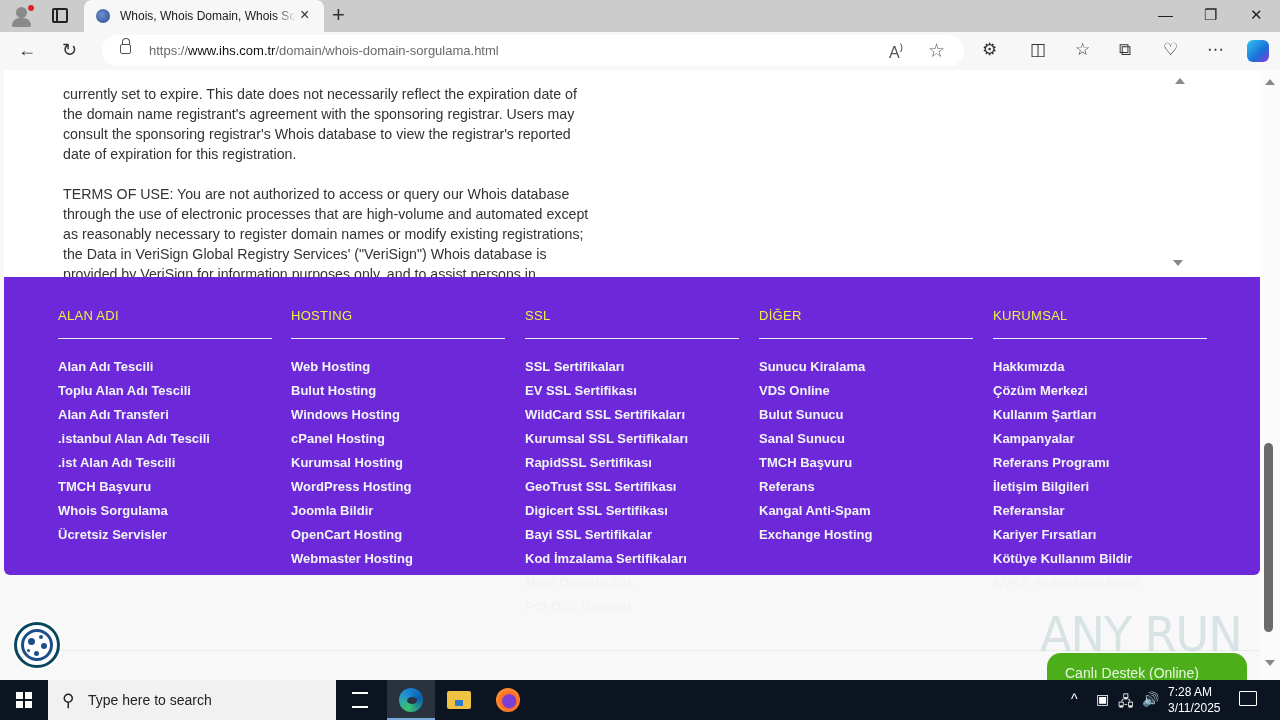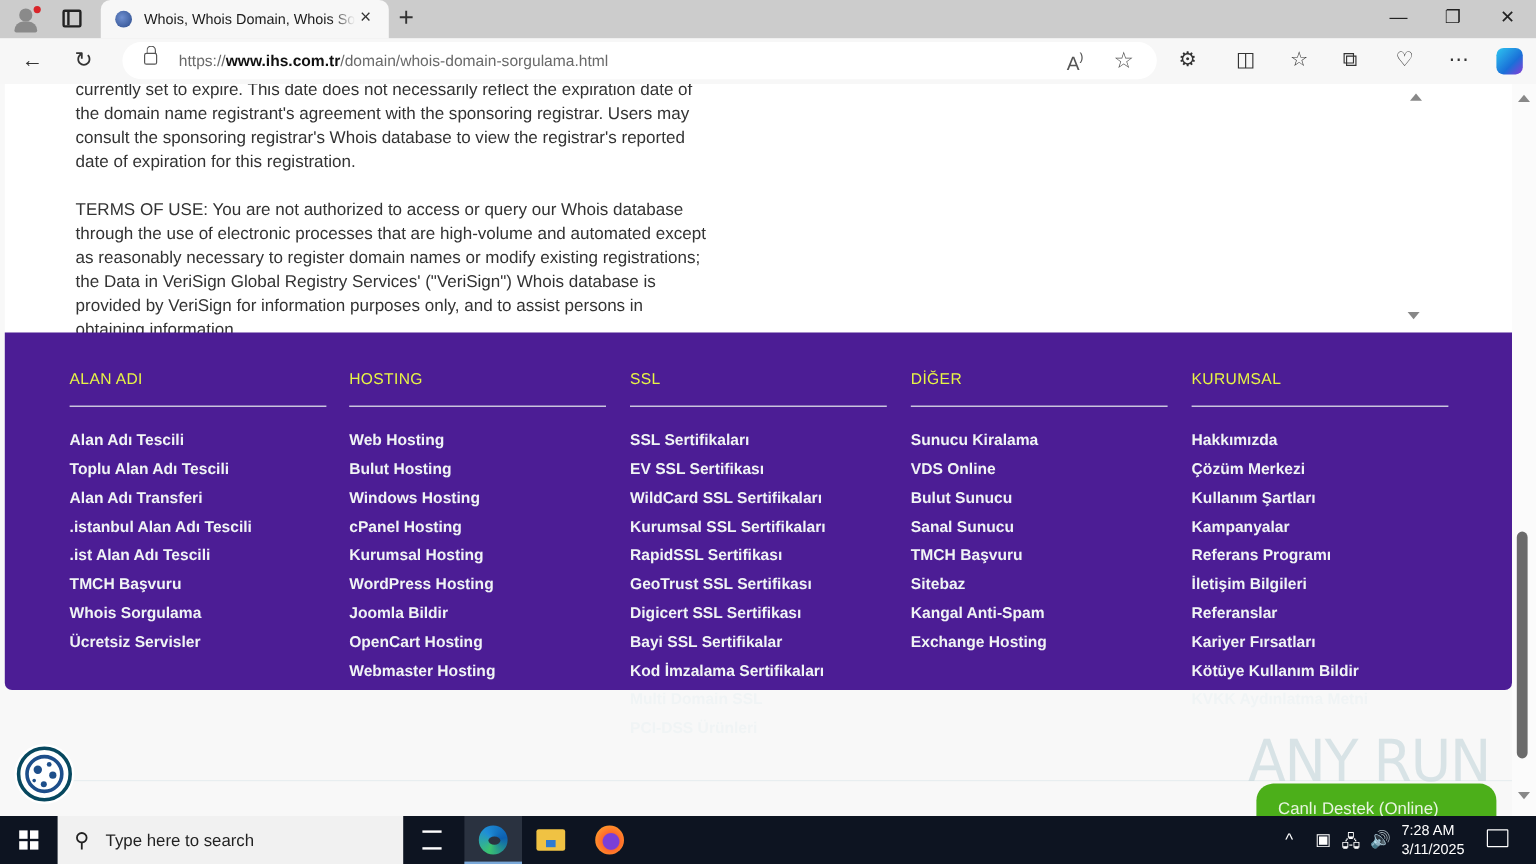--- a/index.html
+++ b/index.html
@@ -21,35 +21,35 @@
   .newtab { position: absolute; left: 332px; top: 4px; font-size: 22px; color: #333; line-height: 22px; }
   .win-btn { position: absolute; top: 6px; font-size: 15px; color: #222; line-height: 18px; }
 
   
   .navbar { position: absolute; left: 0; top: 32px; width: 1280px; height: 38px; background: #f7f7f7; }
   .nav-icon { position: absolute; top: 8px; font-size: 18px; color: #333; line-height: 20px; }
   .urlbox { position: absolute; left: 102px; top: 3px; width: 862px; height: 31px; border-radius: 16px; background: #ffffff; }
   .lock { position: absolute; left: 18px; top: 9px; width: 11px; height: 10px; border: 1.5px solid #555; border-radius: 2px; }
   .lock::before { content: ""; position: absolute; left: 1px; top: -7px; width: 6px; height: 6px; border: 1.5px solid #555; border-bottom: none; border-radius: 4px 4px 0 0; }
   .url { position: absolute; left: 47px; top: 8px; font-size: 13px; color: #6a6a6a; white-space: nowrap; }
-  .url b { color: #111; font-weight: bold; }
+  .url b { color: #111; font-weight: normal; }
   .url-right-icon { position: absolute; top: 6px; font-size: 16px; color: #555; }
   .tool-icon { position: absolute; top: 9px; font-size: 17px; color: #333; line-height: 18px; }
   .copilot { position: absolute; left: 1247px; top: 8px; width: 22px; height: 22px; border-radius: 6px; background: linear-gradient(135deg, #2ec5f0, #1a6fd8 60%, #8a3cd8); }
 
   
   .viewport { position: absolute; left: 0; top: 70px; width: 1280px; height: 610px; background: #f8f8f8; overflow: hidden; }
   .content-panel { position: absolute; left: 4px; top: 0; width: 1256px; height: 207px; background: #ffffff; }
   .whois-text { position: absolute; left: 59px; top: -5px; width: 530px; font-size: 14.2px; line-height: 20px; color: #333; }
-  .whois-text p { margin-bottom: 20px; }
+  .whois-text p { margin-bottom: 20px; margin-top: 19px; }
   .inner-scroll { position: absolute; left: 1165px; top: 0; width: 22px; height: 207px; }
   .inner-scroll .up { position: absolute; left: 6px; top: 8px; width: 0; height: 0; border-left: 5px solid transparent; border-right: 5px solid transparent; border-bottom: 6px solid #888; }
   .inner-scroll .down { position: absolute; left: 4px; top: 190px; width: 0; height: 0; border-left: 5px solid transparent; border-right: 5px solid transparent; border-top: 6px solid #888; }
 
-  .footer { position: absolute; left: 4px; top: 207px; width: 1256px; height: 298px; background: #4c1d95; border-radius: 0 0 6px 6px; }
+  .footer { position: absolute; left: 4px; top: 207px; width: 1256px; height: 298px; background: #6d28d9; border-radius: 0 0 6px 6px; }
   .col { position: absolute; top: 0; width: 214px; }
   .col-head { position: absolute; left: 0; top: 31px; font-size: 13px; color: #e8f544; letter-spacing: 0.3px; white-space: nowrap; }
   .col-line { position: absolute; left: 0; top: 61px; width: 214px; height: 1px; background: #e8eef0; }
   .col-list { position: absolute; left: 0; top: 78px; list-style: none; font-weight: bold; }
   .col-list li { font-size: 13px; line-height: 24px; height: 24px; color: #f0f4f5; white-space: nowrap; cursor: pointer; }
   .footer-line { position: absolute; left: 40px; top: 373px; width: 1216px; height: 1px; background: #e8eef0; }
   .cookie-btn { position: absolute; left: 10px; top: 345px; width: 46px; height: 46px; border-radius: 50%; background: #ffffff; border: 3px solid #07485f; box-shadow: 0 0 0 2px #ffffff; }
   .cookie-btn .inner { position: absolute; left: 4px; top: 4px; width: 32px; height: 32px; border-radius: 50%; background: #ffffff; border: 3px solid #1d4e8a; }
   .cookie-btn .c { position: absolute; border-radius: 50%; background: #1d4e8a; }
 
@@ -181,21 +181,21 @@
     </div>
     <div class="col" style="left:755px;">
       <div class="col-head">DİĞER</div>
       <div class="col-line"></div>
       <ul class="col-list">
         <li>Sunucu Kiralama</li>
         <li>VDS Online</li>
         <li>Bulut Sunucu</li>
         <li>Sanal Sunucu</li>
         <li>TMCH Başvuru</li>
-        <li>Sitebaz</li>
+        <li>Referans</li>
         <li>Kangal Anti-Spam</li>
         <li>Exchange Hosting</li>
       </ul>
     </div>
     <div class="col" style="left:989px;">
       <div class="col-head">KURUMSAL</div>
       <div class="col-line"></div>
       <ul class="col-list">
         <li>Hakkımızda</li>
         <li>Çözüm Merkezi</li>

